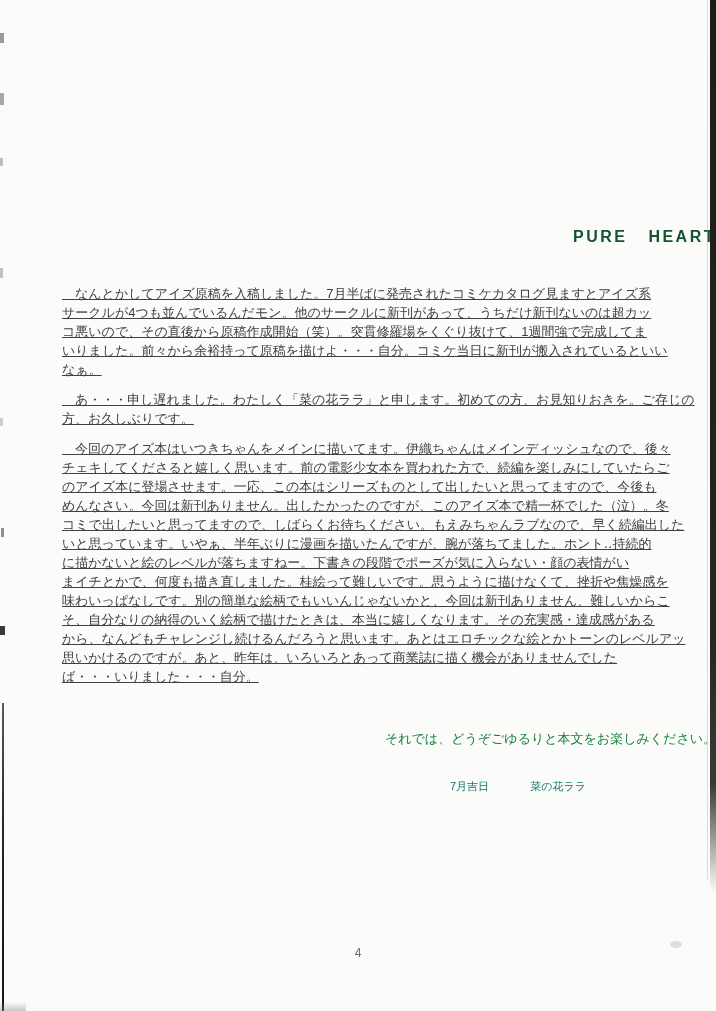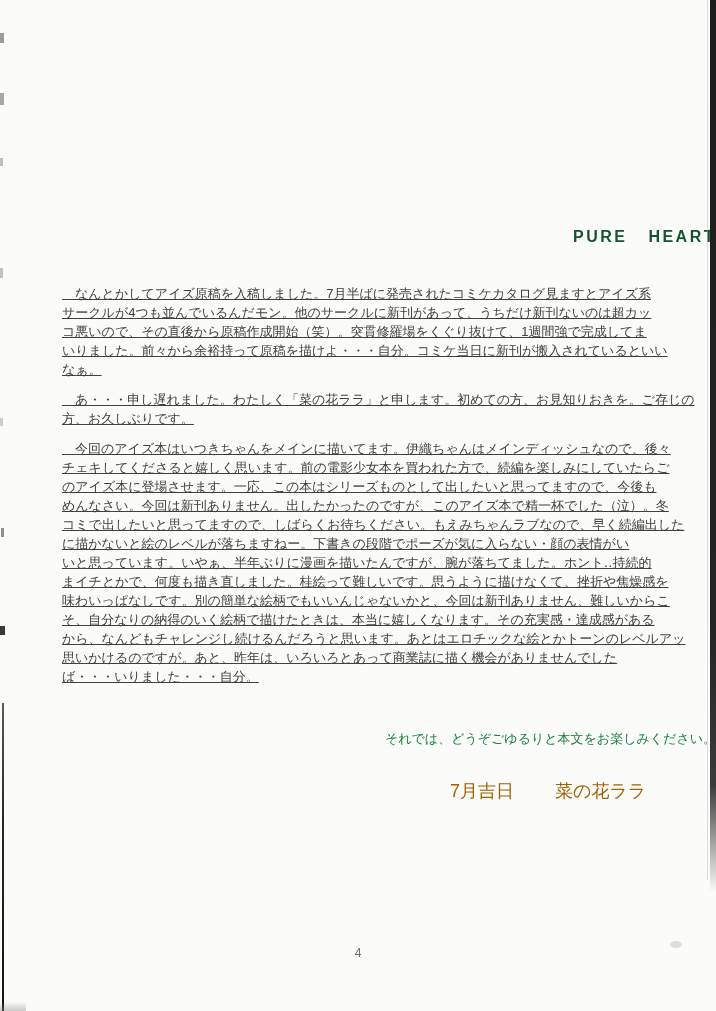--- a/index.html
+++ b/index.html
@@ -48,22 +48,22 @@
     text-align: right;
     padding-left: 30px;
     box-sizing: border-box;
     font-size: 13px;
     color: #15803d;
   }
   .signoff {
     position: absolute;
     top: 779px;
     left: 450px;
-    font-size: 18px;
-    color: #a16207;
+    font-size: 11px;
+    color: #0f766e;
     white-space: nowrap;
   }
   .signoff .author { margin-left: 41px; }
   .page-number {
     position: absolute;
     top: 946px;
     left: 0;
     width: 100%;
     text-align: center;
     font-size: 12px;
@@ -114,22 +114,22 @@
       <div class="paragraph">
         <div class="line">　あ・・・申し遅れました。わたしく「菜の花ララ」と申します。初めての方、お見知りおきを。ご存じの</div>
         <div class="line">方、お久しぶりです。</div>
       </div>
       <div class="paragraph">
         <div class="line">　今回のアイズ本はいつきちゃんをメインに描いてます。伊織ちゃんはメインディッシュなので、後々</div>
         <div class="line">チェキしてくださると嬉しく思います。前の電影少女本を買われた方で、続編を楽しみにしていたらご</div>
         <div class="line">のアイズ本に登場させます。一応、この本はシリーズものとして出したいと思ってますので、今後も</div>
         <div class="line">めんなさい。今回は新刊ありません。出したかったのですが、このアイズ本で精一杯でした（泣）。冬</div>
         <div class="line">コミで出したいと思ってますので、しばらくお待ちください。もえみちゃんラブなので、早く続編出した</div>
+        <div class="line">いと思っています。いやぁ、半年ぶりに漫画を描いたんですが、腕が落ちてました。ホント‥持続的</div>
         <div class="line">に描かないと絵のレベルが落ちますねー。下書きの段階でポーズが気に入らない・顔の表情がい</div>
-        <div class="line">いと思っています。いやぁ、半年ぶりに漫画を描いたんですが、腕が落ちてました。ホント‥持続的</div>
         <div class="line">まイチとかで、何度も描き直しました。桂絵って難しいです。思うように描けなくて、挫折や焦燥感を</div>
         <div class="line">味わいっぱなしです。別の簡単な絵柄でもいいんじゃないかと、今回は新刊ありません、難しいからこ</div>
         <div class="line">そ、自分なりの納得のいく絵柄で描けたときは、本当に嬉しくなります。その充実感・達成感がある</div>
         <div class="line">から、なんどもチャレンジし続けるんだろうと思います。あとはエロチックな絵とかトーンのレベルアッ</div>
         <div class="line">思いかけるのですが。あと、昨年は、いろいろとあって商業誌に描く機会がありませんでした</div>
         <div class="line">ば・・・いりました・・・自分。</div>
       </div>
     </div>
 
   <div class="closing-line">それでは、どうぞごゆるりと本文をお楽しみください。</div>

